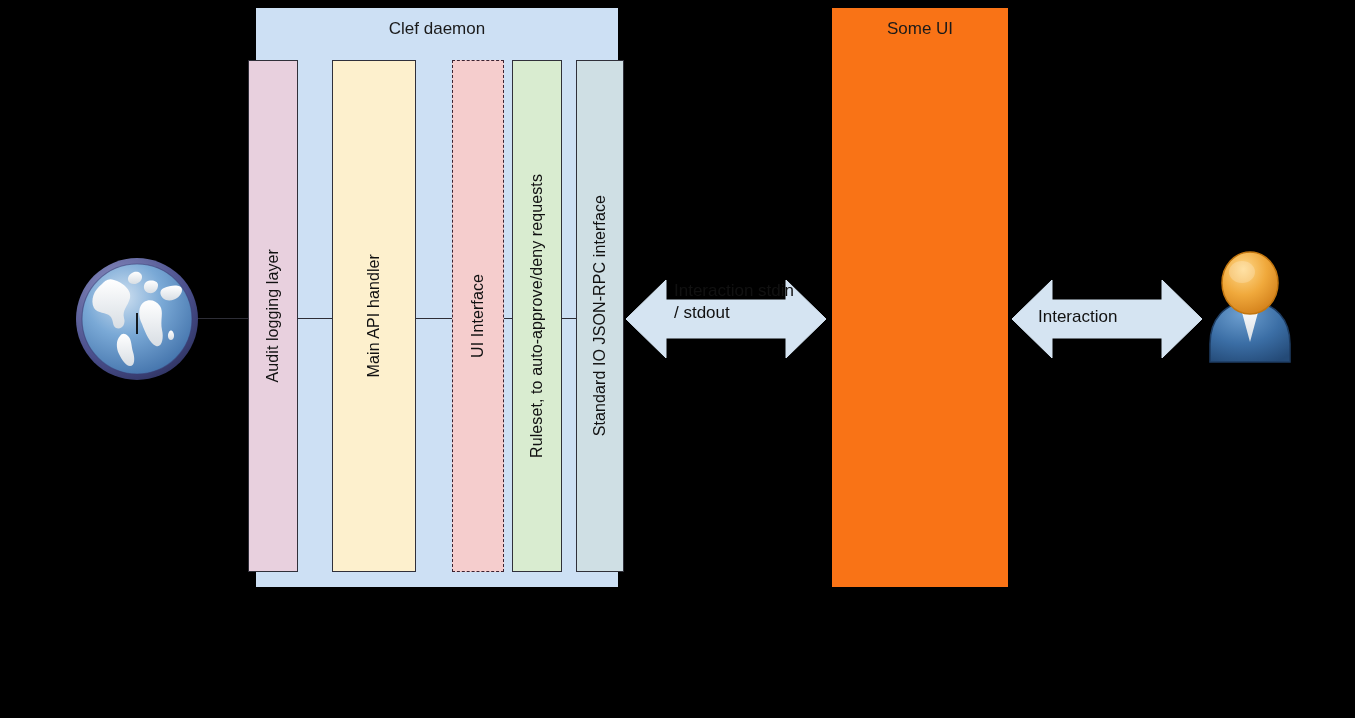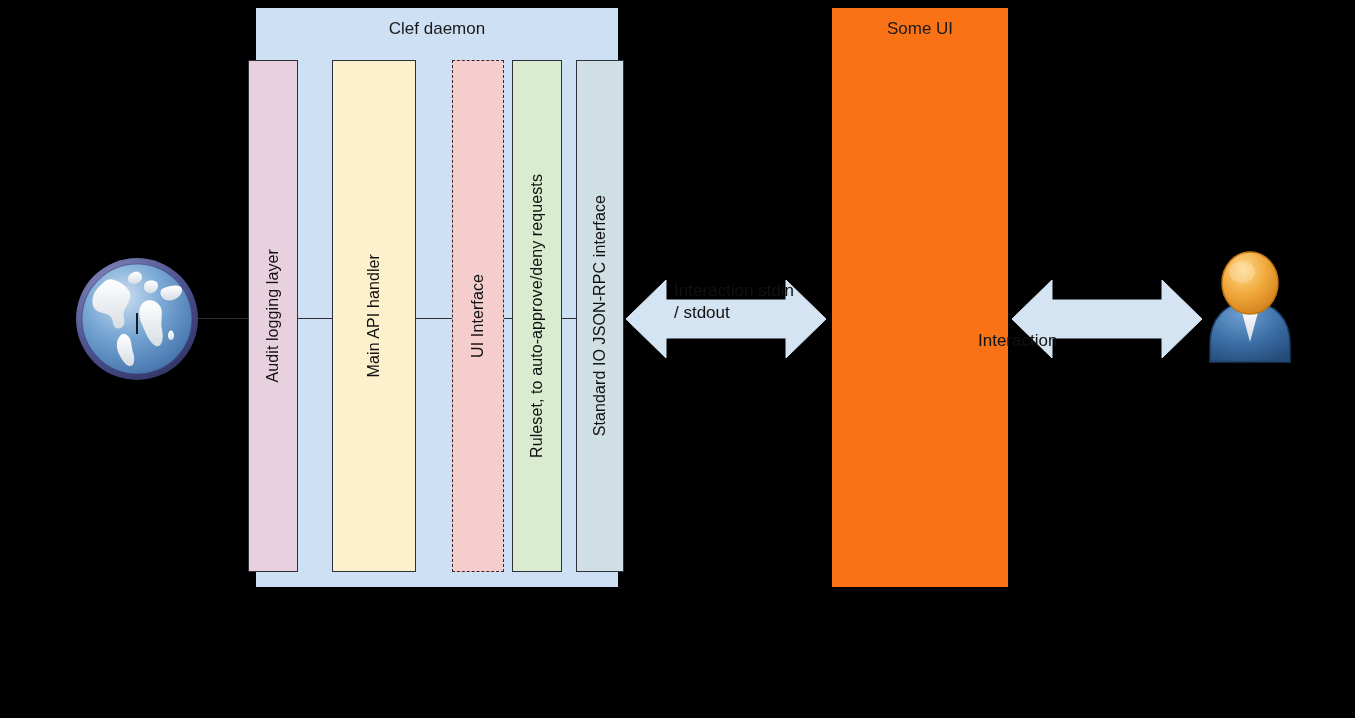--- a/index.html
+++ b/index.html
@@ -125,21 +125,21 @@
     position: absolute;
     font-size: 17px;
     line-height: 22px;
     color: #111111;
     white-space: pre-line;
   }
 
   #arrow-stdio-ui   { left: 626px; top: 278px; }
   #arrow-stdio-ui-label { left: 654px; top: 280px; width: 160px; margin-left: 20px; }
   #arrow-ui-user    { left: 1012px; top: 278px; }
-  #arrow-ui-user-label { left: 978px; top: 306px; width: 150px; margin-top: 24px; }
+  #arrow-ui-user-label { left: 1038px; top: 306px; width: 150px; }
 
   
   #globe-icon {
     position: absolute;
     left: 72px;
     top: 254px;
     width: 130px;
     height: 130px;
   }
   

